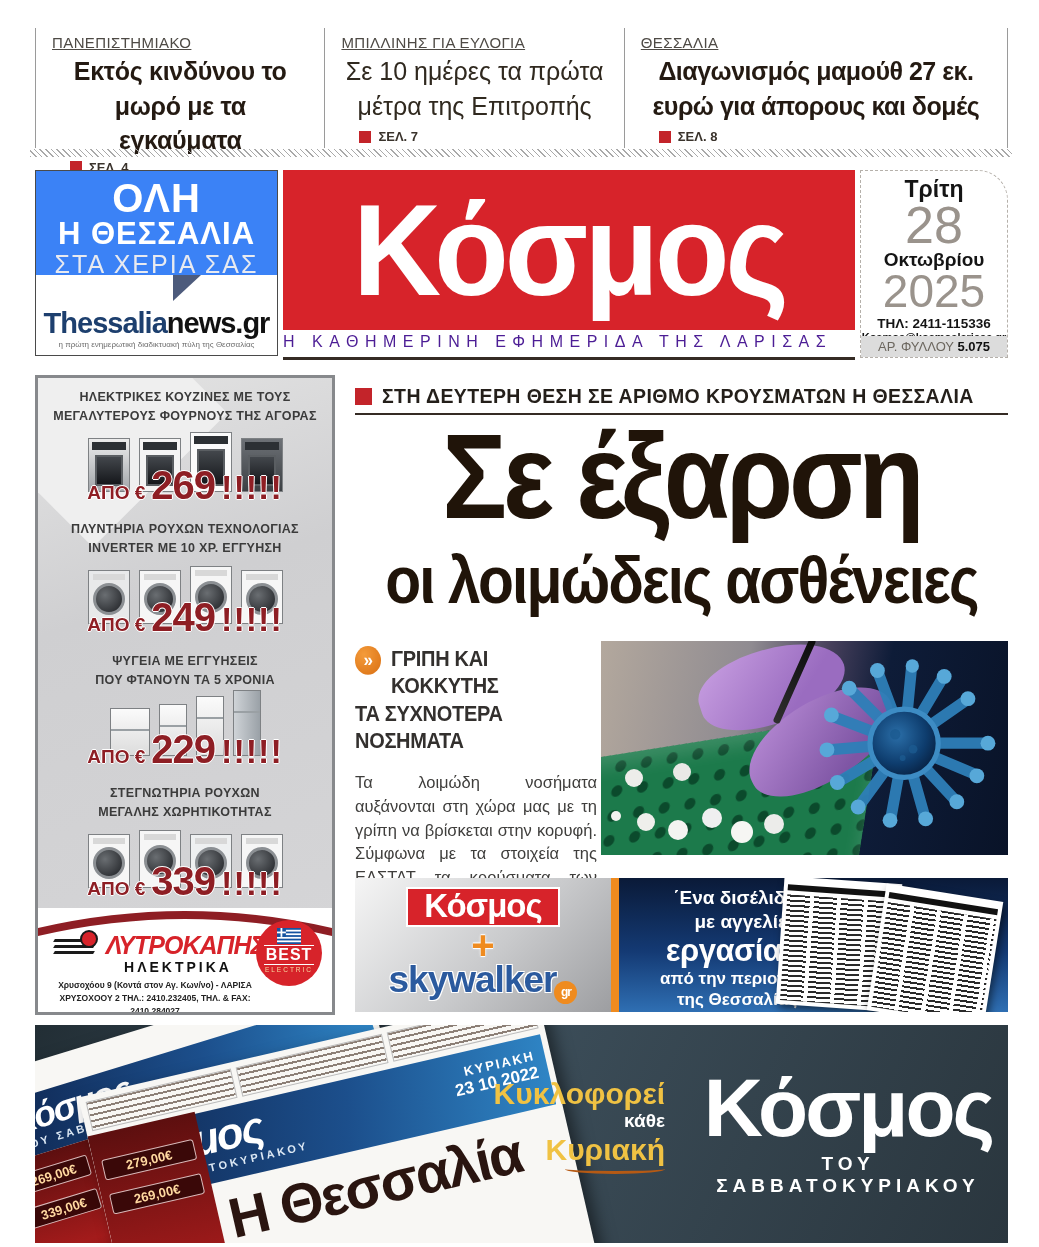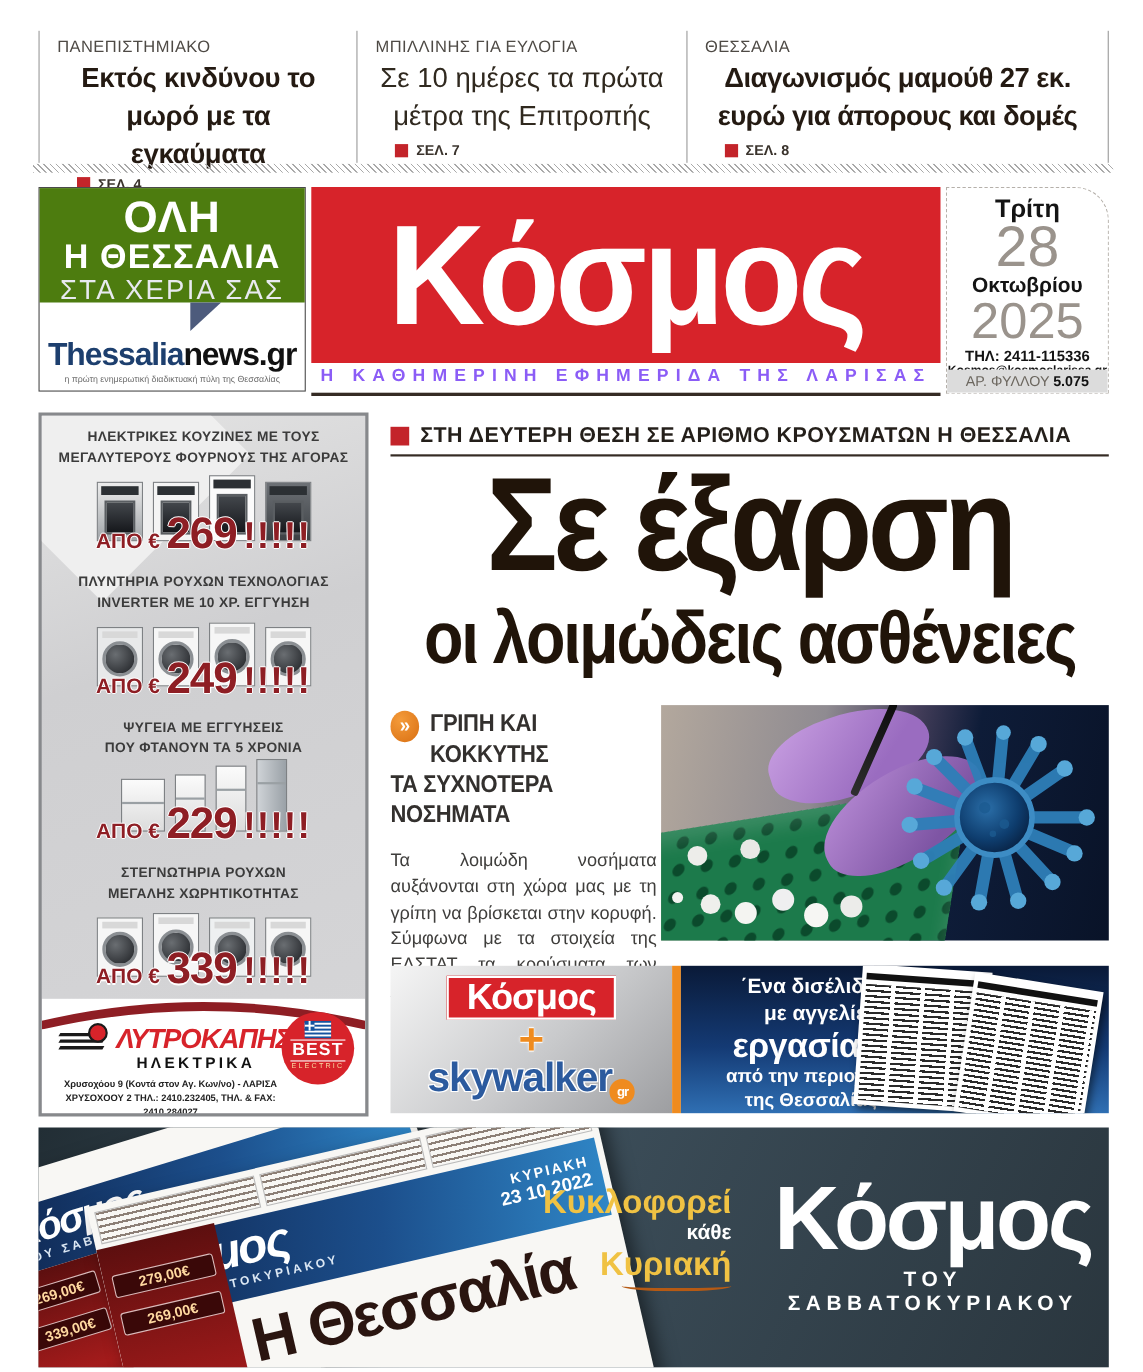--- a/index.html
+++ b/index.html
@@ -6,49 +6,49 @@
   html,body { background:#fff; }
   body { font-family:"Liberation Sans", sans-serif; }
   .page { position:relative; width:1039px; height:1247px; background:#fff; overflow:hidden; margin:0 auto; }
 
   
   .top-strip { position:absolute; left:35px; top:28px; width:973px; height:120px; display:flex;
                border-left:1px solid #9a9a9a; border-right:1px solid #9a9a9a; }
   .teaser { padding:6px 16px 4px 16px; border-right:1px solid #9a9a9a; display:flex; flex-direction:column; }
   .teaser:last-child { border-right:none; }
   .t1 { width:290px; } .t2 { width:300px; } .t3 { width:383px; }
-  .kicker { font-size:15px; color:#4e4a45; letter-spacing:.4px; margin-bottom:3px; }
+  .kicker { font-size:15px; color:#4e4a45; letter-spacing:.4px; margin-bottom:3px;text-decoration:underline; }
   .t-head { font-size:25px; line-height:1.38; color:#241a12; flex:1;text-align:center; }
   .t-bold { font-weight:800; letter-spacing:-.3px; }
   .t-reg  { font-weight:400; color:#30291f; }
   .pageref { display:flex; align-items:center; gap:7px; font-size:13px; font-weight:700; color:#3a332c; margin-top:2px;margin-left:18px; }
   .redsq { width:12px; height:12px; background:#c3242a; display:inline-block; }
 
   .hatch { position:absolute; left:30px; top:149px; width:982px; height:8px;
            background:repeating-linear-gradient(45deg,#a9a9a9 0 1px,transparent 1px 4px); }
 
   
   .thess-box { position:absolute; left:35px; top:170px; width:243px; height:186px; border:1px solid #4a4a4a; background:#fff; }
-  .tb-blue { position:relative; height:104px; background:#4d7c0f; color:#fff; text-align:center; padding-top:7px; }
+  .tb-blue { position:relative; height:104px; background:#3b82f6; color:#fff; text-align:center; padding-top:7px; }
   .tb-l1 { font-size:40px; font-weight:700; line-height:1; letter-spacing:1px; }
   .tb-l2 { font-size:31px; font-weight:700; line-height:1.05; letter-spacing:1px; }
   .tb-l3 { font-size:25px; font-weight:300; line-height:1.1; letter-spacing:2px; color:#e8eaf0; }
   .tb-tail { position:absolute; left:57%; top:104px; width:0; height:0;
              border-top:26px solid #4d5b7c; border-right:28px solid transparent; z-index:2; }
   .tb-white { text-align:center; padding-top:34px; }
   .tb-logo { font-size:29px; font-weight:800; letter-spacing:-1px; line-height:1; }
   .lg-blue { color:#1d3f6e; } .lg-black { color:#111; }
   .tb-tag { font-size:8px; color:#6c6c6c; margin-top:2px; }
 
   .mast-red { position:absolute; left:283px; top:170px; width:572px; height:160px; background:#d7232a;
               display:flex; align-items:center; justify-content:center; }
   .mast-title { color:#fff; font-size:122px; font-weight:900; letter-spacing:-4px; line-height:1;
                 transform:scaleY(1.06); }
-  .mast-slogan { position:absolute; left:283px; top:333px; width:572px; text-align:center;
-                 font-size:16px; font-weight:700; letter-spacing:6.5px; color:#8b5cf6;
+  .mast-slogan { position:absolute; left:283px; top:333px; width:572px; 
+                 font-size:16px; font-weight:400; letter-spacing:6.5px; color:#4c1d95;
                  padding-bottom:6px; border-bottom:3px solid #352b24; }
 
   .date-box { position:absolute; left:860px; top:170px; width:148px; height:188px; background:#fff;
               border:1px dashed #b5b0aa; border-radius:0 30px 0 0; text-align:center; overflow:hidden; }
   .db-day   { font-size:23px; font-weight:700; color:#141414; margin-top:5px; }
   .db-num   { font-size:52px; color:#9a938c; line-height:.88; font-weight:400; }
   .db-month { font-size:19px; font-weight:700; color:#141414; }
   .db-year  { font-size:46px; color:#9a938c; line-height:.9; }
   .db-tel   { font-size:13.5px; font-weight:700; color:#141414; margin-top:4px; }
   .db-mail  { font-size:11px; font-weight:700; color:#141414; }

